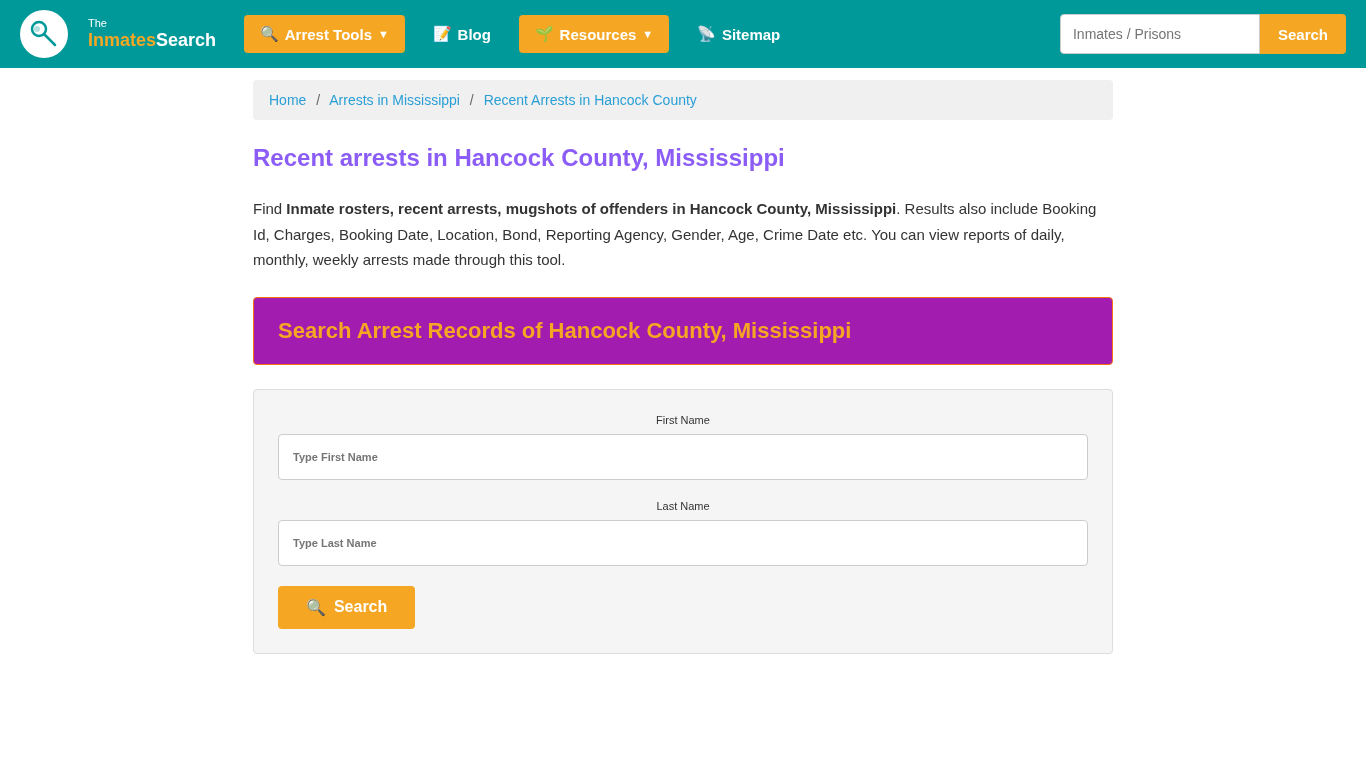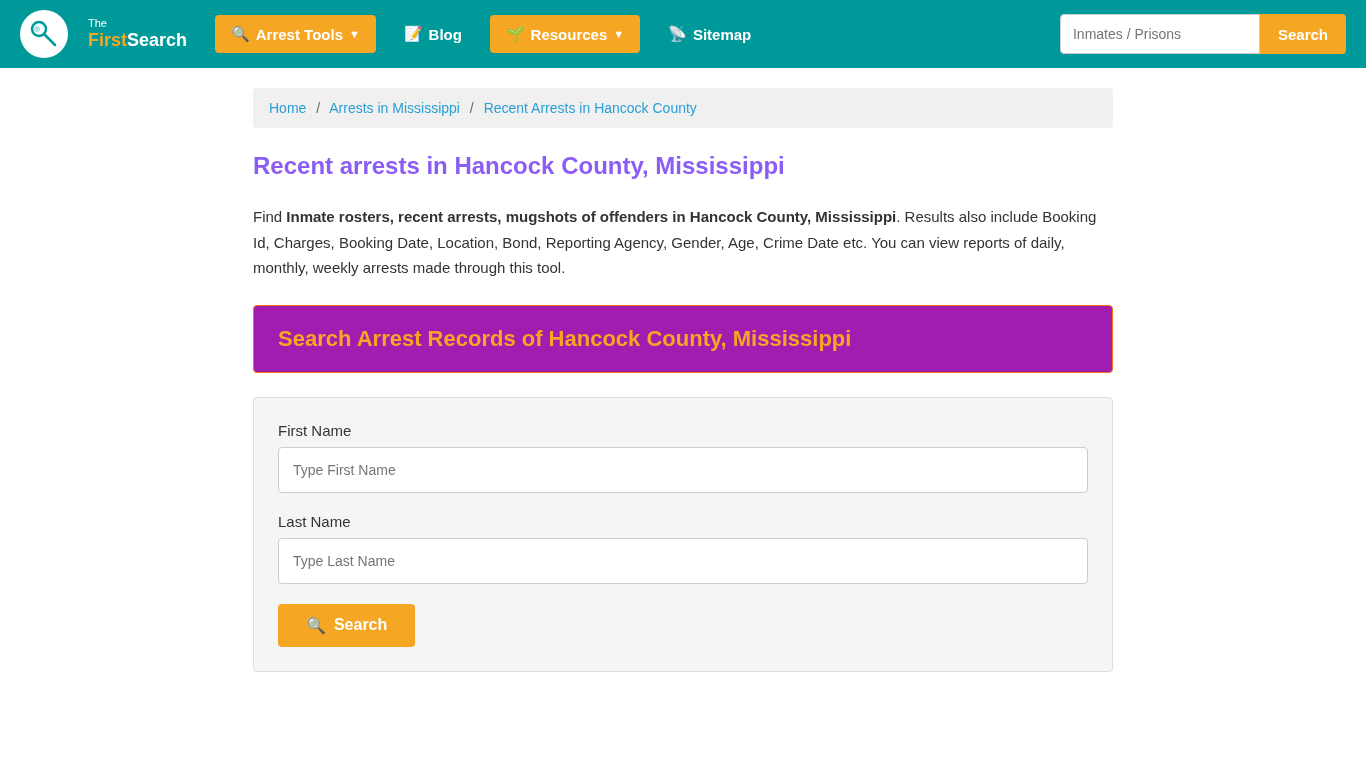--- a/index.html
+++ b/index.html
@@ -92,21 +92,21 @@
       font-size: 15px;
       font-weight: bold;
       cursor: pointer;
       border-radius: 0 4px 4px 0;
     }
 
     
     .main-content {
       max-width: 900px;
       margin: 0 auto;
-      padding: 20px 20px 40px;
+      padding: 12px 20px 40px;
     }
 
     
     .breadcrumb {
       background: #f0f0f0;
       padding: 12px 16px;
       border-radius: 4px;
       margin-bottom: 24px;
       font-size: 14px;
     }
@@ -156,35 +156,37 @@
       background: #f5f5f5;
       border: 1px solid #ddd;
       border-radius: 4px;
       padding: 24px;
     }
     .form-group {
       margin-bottom: 20px;
     }
     .form-label {
       display: block;
-      font-size: 15px;
+      font-size: 11px;
       font-weight: normal;
       color: #333;
       margin-bottom: 8px;
+      text-align: center;
     }
     .form-input {
       width: 100%;
       height: 46px;
       border: 1px solid #ccc;
       border-radius: 4px;
       padding: 0 14px;
-      font-size: 14px;
+      font-size: 11px;
       color: #999;
       outline: none;
       background: #fff;
+      font-weight: bold;
     }
     .search-submit-btn {
       background: #f5a623;
       color: #fff;
       border: none;
       border-radius: 4px;
       padding: 12px 28px;
       font-size: 16px;
       font-weight: bold;
       cursor: pointer;
@@ -202,21 +204,21 @@
   <div class="logo-container">
     <div class="logo-icon">
       <svg width="30" height="30" viewBox="0 0 30 30" fill="none">
         <circle cx="10" cy="10" r="7" stroke="#009999" stroke-width="2.5" fill="none"></circle>
         <line x1="15" y1="15" x2="26" y2="26" stroke="#009999" stroke-width="2.5" stroke-linecap="round"></line>
         <circle cx="8" cy="10" r="3" fill="#009999" opacity="0.3"></circle>
       </svg>
     </div>
     <div class="logo-text">
       <div style="font-size:11px; font-weight:normal;">The</div>
-      <div><span style="color:#f5a623">First</span><span style="color:#fff">Search</span></div>
+      <div><span style="color:#f5a623">Inmates</span><span style="color:#fff">Search</span></div>
     </div>
   </div>
 
   <button class="nav-btn">
     <span>🔍</span>
     <span>Arrest Tools</span>
     <span class="chevron">▼</span>
   </button>
 
   <button class="nav-btn-outline">

